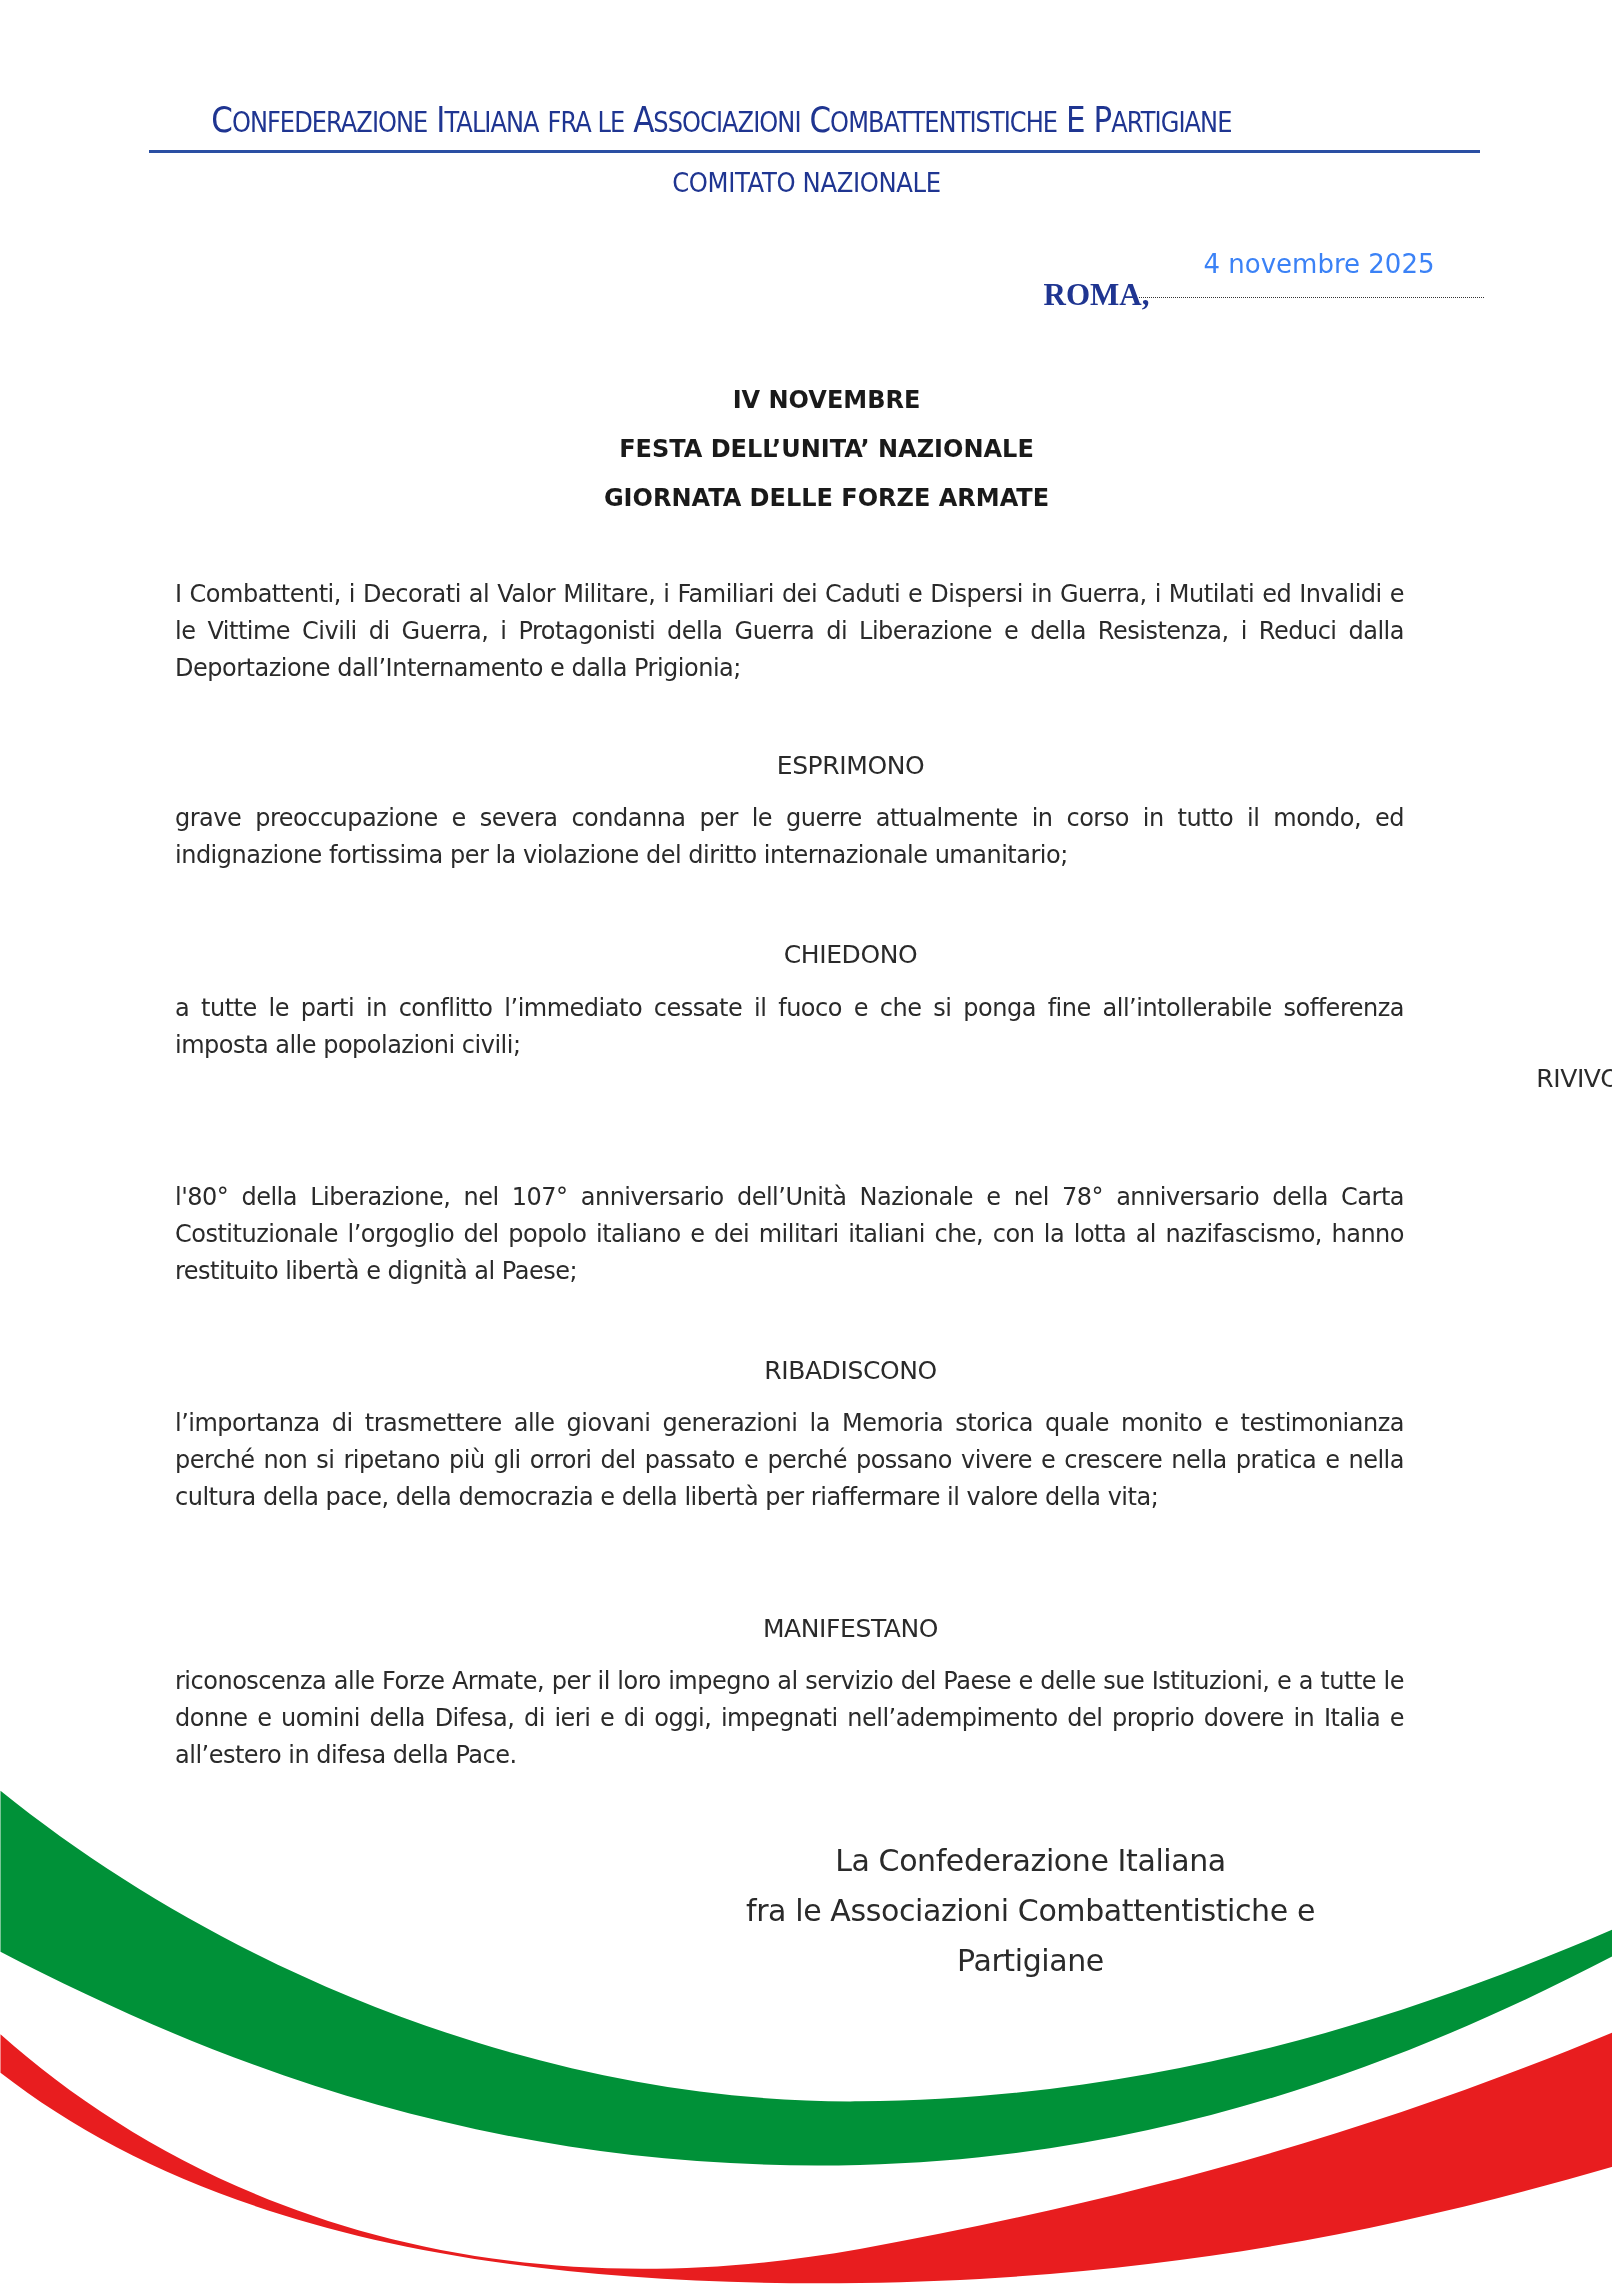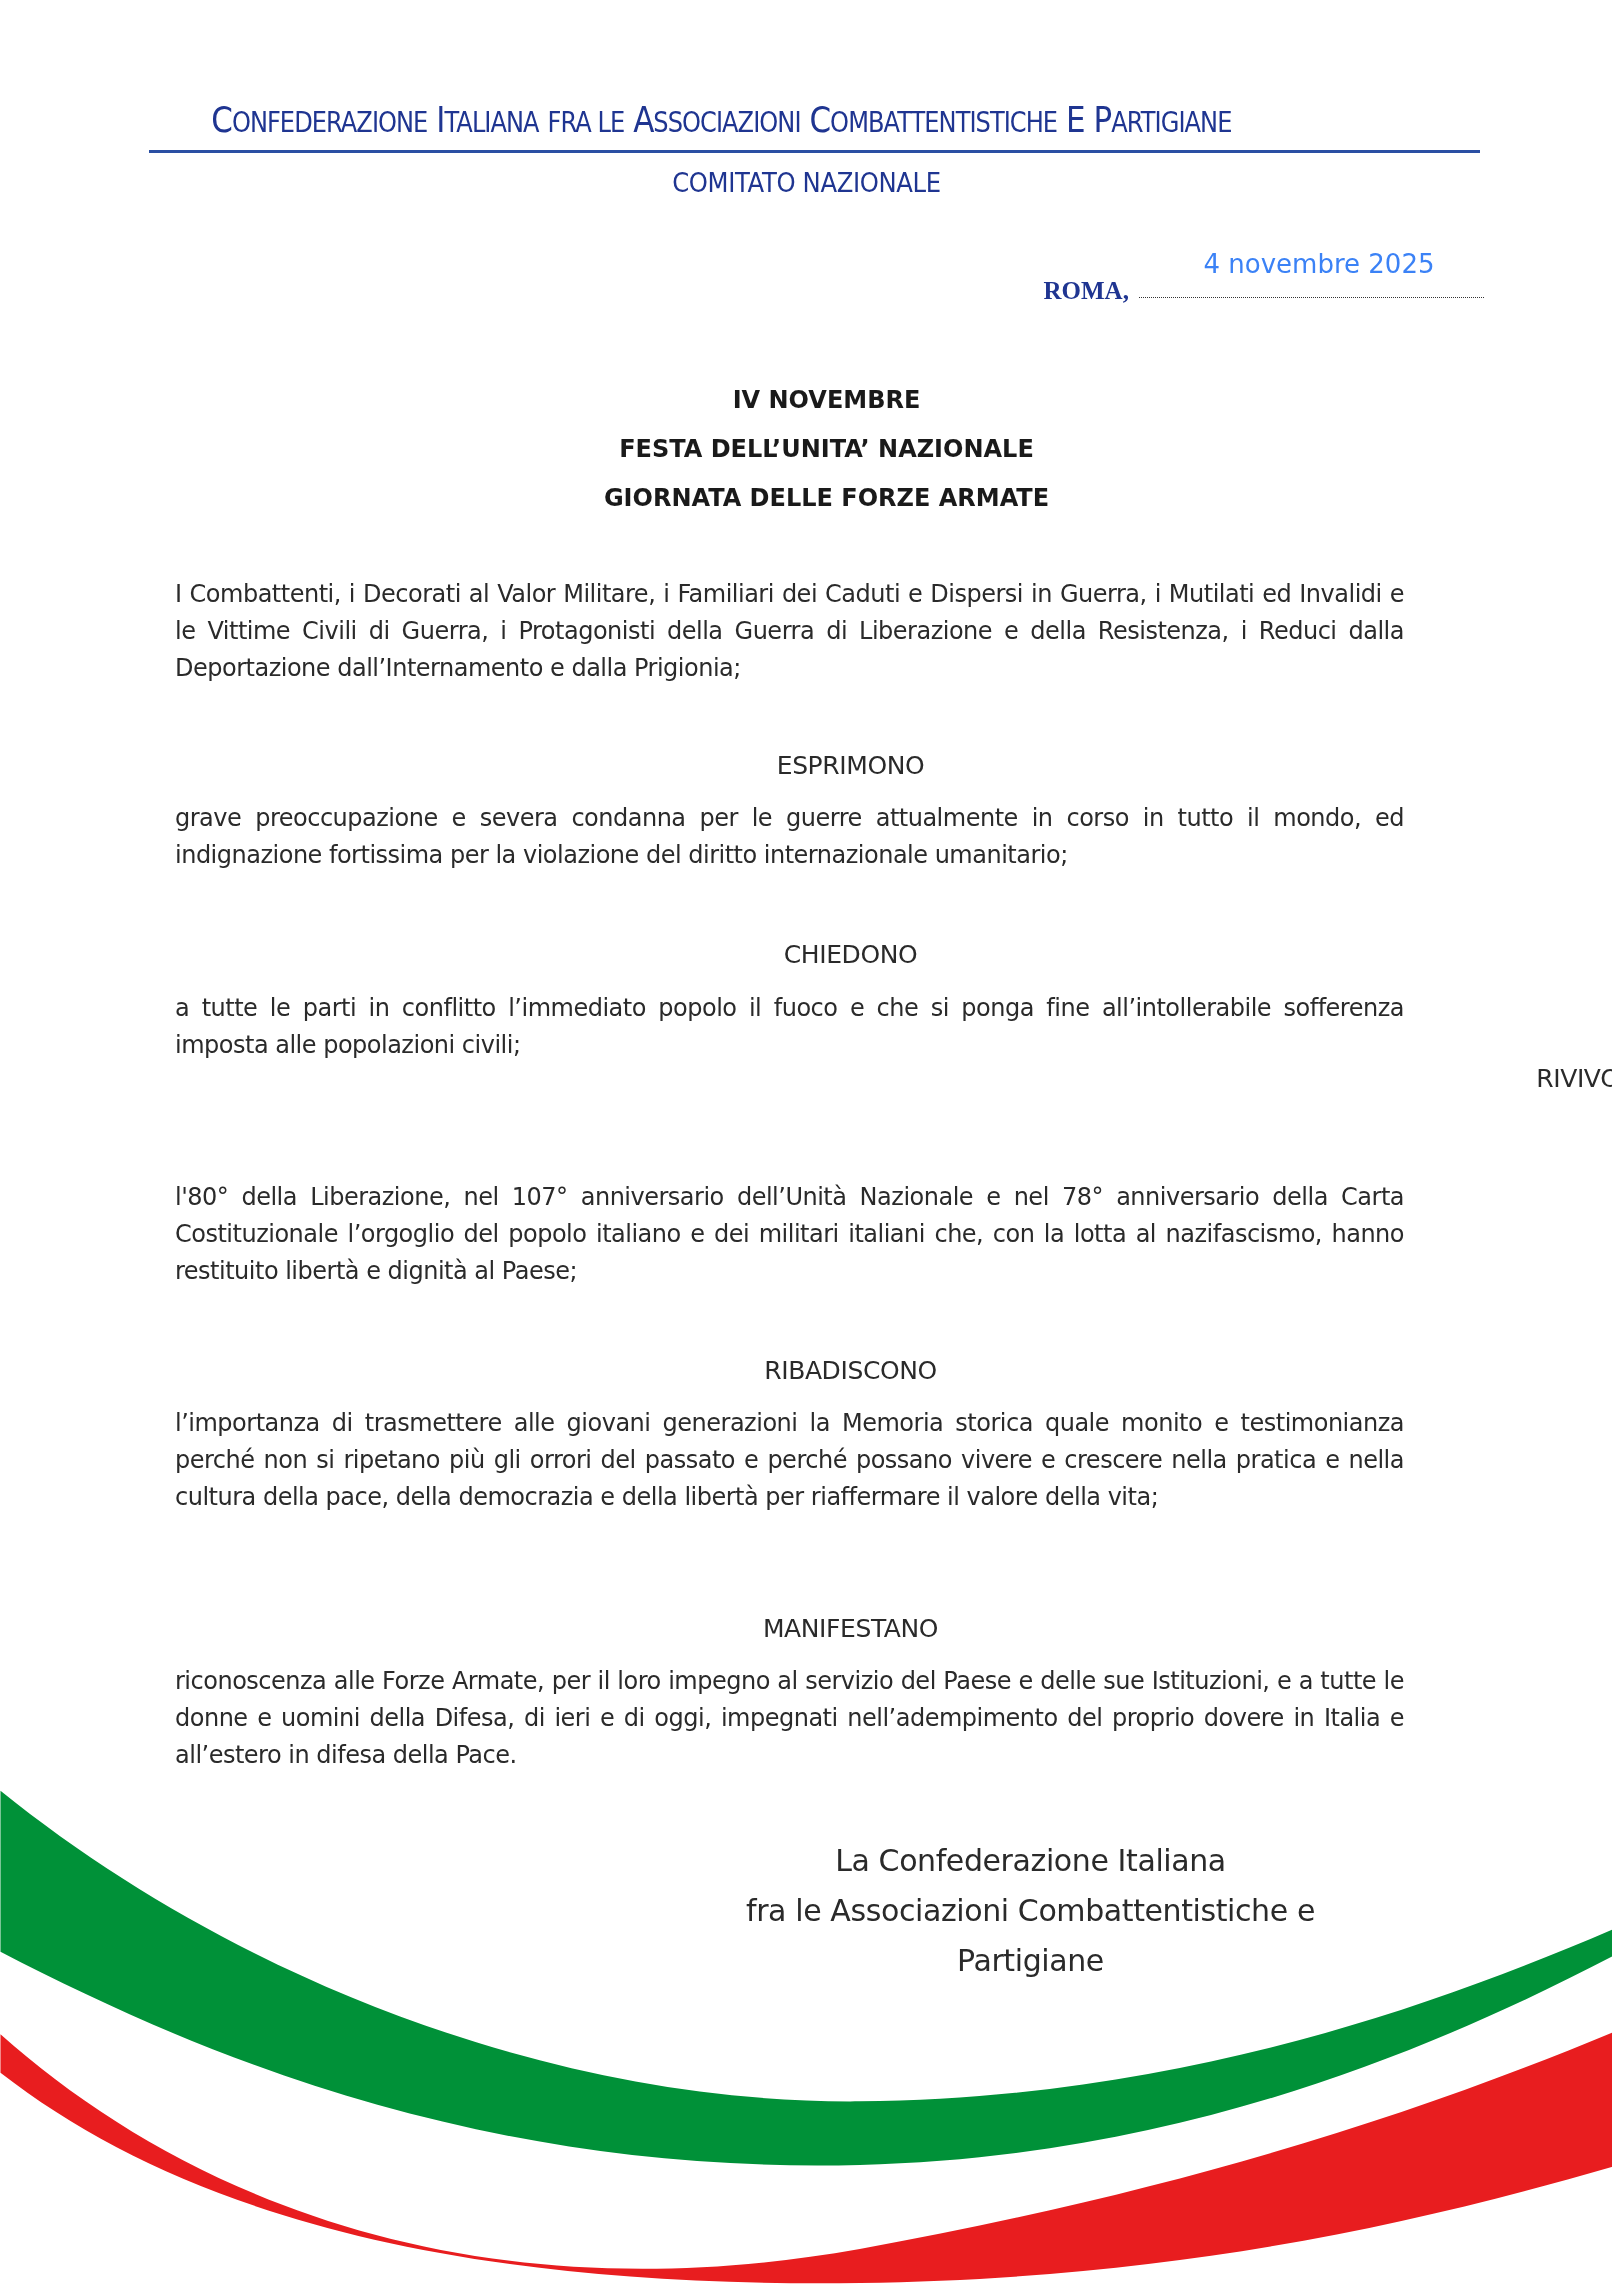--- a/index.html
+++ b/index.html
@@ -2,21 +2,21 @@
 <html style="font-size:14.3px"><head>
 <meta charset="utf-8">
 <style>
   html, body { margin: 0; padding: 0; background: #ffffff; }
   body { width: 1613px; height: 2293px; position: relative; overflow: hidden; font-family: "Liberation Sans", sans-serif; color: #1e1e1e; }
   .header-title { position: absolute; left: 149px; top: 99px; width: 1331px; text-align: center; color: #1f3591; font-family: "DejaVu Sans", sans-serif; font-size: 36px; letter-spacing: -1.1px; white-space: nowrap; transform: scaleX(0.86); transform-origin: left top; }
   .header-title .sc { font-size: 28px; }
   .header-rule { position: absolute; left: 149px; top: 150px; width: 1331px; height: 2.7px; background: #2a4fa3; }
   .header-sub { position: absolute; left: 0; width: 1613px; top: 167px; text-align: center; color: #1f3591; font-family: "DejaVu Sans", sans-serif; font-size: 27px; letter-spacing: -0.4px; transform: scaleX(0.9); }
   .date-block { position: absolute; left: 1039px; top: 247px; width: 448px; height: 63px; }
-  .roma { position: absolute; left: 4.5px; top: 30px; color: #1f3591; font-family: "Liberation Serif", serif; font-size: 25px; font-weight: bold; }
+  .roma { position: absolute; left: 4.5px; top: 30px; color: #1f3591; font-family: "Liberation Serif", serif; font-size: 31px; font-weight: bold; }
   .date-value { position: absolute; left: 119px; top: 1.8px; width: 322px; text-align: center; font-family: "DejaVu Sans", sans-serif; font-size: 26px; color: #3b82f6; }
   .date-dots { position: absolute; left: 100px; top: 50px; width: 345px; border-bottom: 1.8px dotted #333; }
   .title-block { position: absolute; left: 0; width: 1613px; top: 376px; text-align: center; font-family: "DejaVu Sans", sans-serif; font-weight: bold; font-size: 24px; color: #1a1a1a; }
   .title-line { height: 49px; line-height: 49px; padding-left: 40px; }
   .para { position: absolute; left: 175px; width: 1229px; font-family: "DejaVu Sans", sans-serif; font-size: 24px; line-height: 37px; text-align: justify; text-align-last: left; color: #2a2a2a; letter-spacing: -0.5px; }
   .verb { position: absolute; left: 0; width: 1613px; text-align: center; font-family: "DejaVu Sans", sans-serif; font-size: 25px; color: #2a2a2a; letter-spacing: -0.4px; padding-left: 44px; }
   .signature { position: absolute; left: 681px; width: 699px; text-align: center; font-family: "DejaVu Sans", sans-serif; font-size: 30px; color: #2a2a2a; line-height: 50px; top: 1836px; letter-spacing: -0.4px; }
   .ribbon { position: absolute; left: 0; top: 1746px; width: 1613px; height: 546px; }
 </style>
 </head>
@@ -45,21 +45,21 @@
   <div class="title-line">FESTA DELL’UNITA’ NAZIONALE</div>
   <div class="title-line">GIORNATA DELLE FORZE ARMATE</div>
 </div>
 
 <div class="para" style="top:576px;">I Combattenti, i Decorati al Valor Militare, i Familiari dei Caduti e Dispersi in Guerra, i Mutilati ed Invalidi e le Vittime Civili di Guerra, i Protagonisti della Guerra di Liberazione e della Resistenza, i Reduci dalla Deportazione dall’Internamento e dalla Prigionia;</div>
 
 <div class="verb" style="top:751px;">ESPRIMONO</div>
 <div class="para" style="top:800px;">grave preoccupazione e severa condanna per le guerre attualmente in corso in tutto il mondo, ed indignazione fortissima per la violazione del diritto internazionale umanitario;</div>
 
 <div class="verb" style="top:940px;">CHIEDONO</div>
-<div class="para" style="top:990px;">a tutte le parti in conflitto l’immediato popolo il fuoco e che si ponga fine all’intollerabile sofferenza imposta alle popolazioni civili;</div>
+<div class="para" style="top:990px;">a tutte le parti in conflitto l’immediato cessate il fuoco e che si ponga fine all’intollerabile sofferenza imposta alle popolazioni civili;</div>
 
 <div class="verb" style="top:1064px;text-align:right;">RIVIVONO</div>
 <div class="para" style="top:1179px;">l'80° della Liberazione, nel 107° anniversario dell’Unità Nazionale e nel 78° anniversario della Carta Costituzionale l’orgoglio del popolo italiano e dei militari italiani che, con la lotta al nazifascismo, hanno restituito libertà e dignità al Paese;</div>
 
 <div class="verb" style="top:1356px;">RIBADISCONO</div>
 <div class="para" style="top:1405px;">l’importanza di trasmettere alle giovani generazioni la Memoria storica quale monito e testimonianza perché non si ripetano più gli orrori del passato e perché possano vivere e crescere nella pratica e nella cultura della pace, della democrazia e della libertà per riaffermare il valore della vita;</div>
 
 <div class="verb" style="top:1614px;">MANIFESTANO</div>
 <div class="para" style="top:1663px;">riconoscenza alle Forze Armate, per il loro impegno al servizio del Paese e delle sue Istituzioni, e a tutte le donne e uomini della Difesa, di ieri e di oggi, impegnati nell’adempimento del proprio dovere in Italia e all’estero in difesa della Pace.</div>
 

